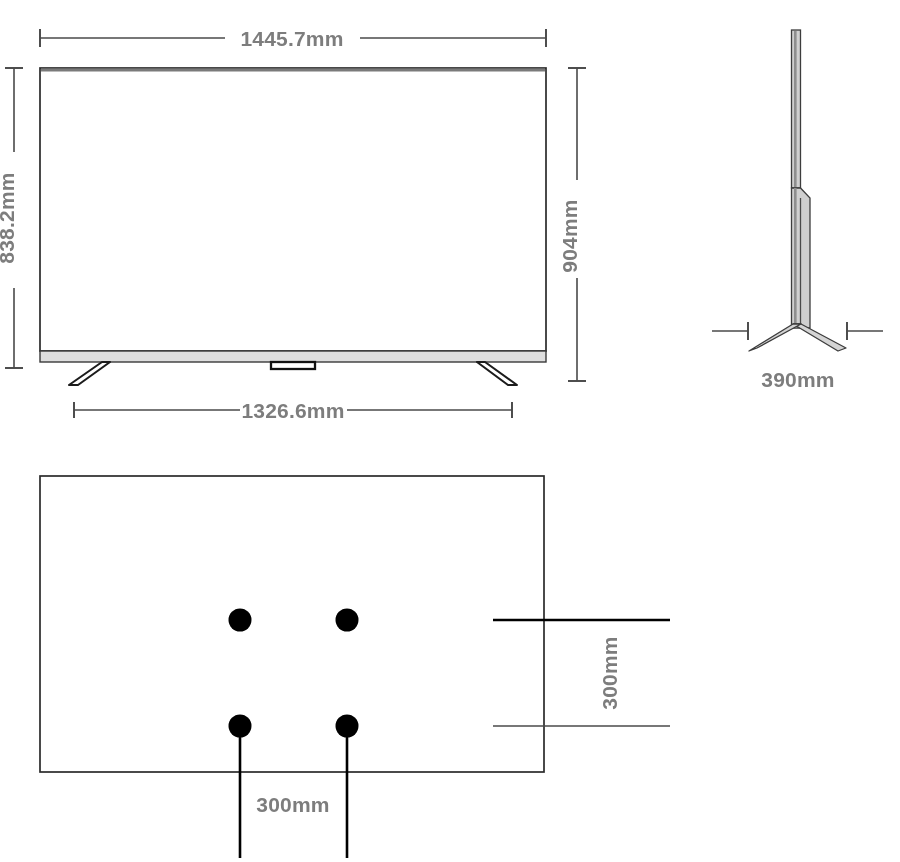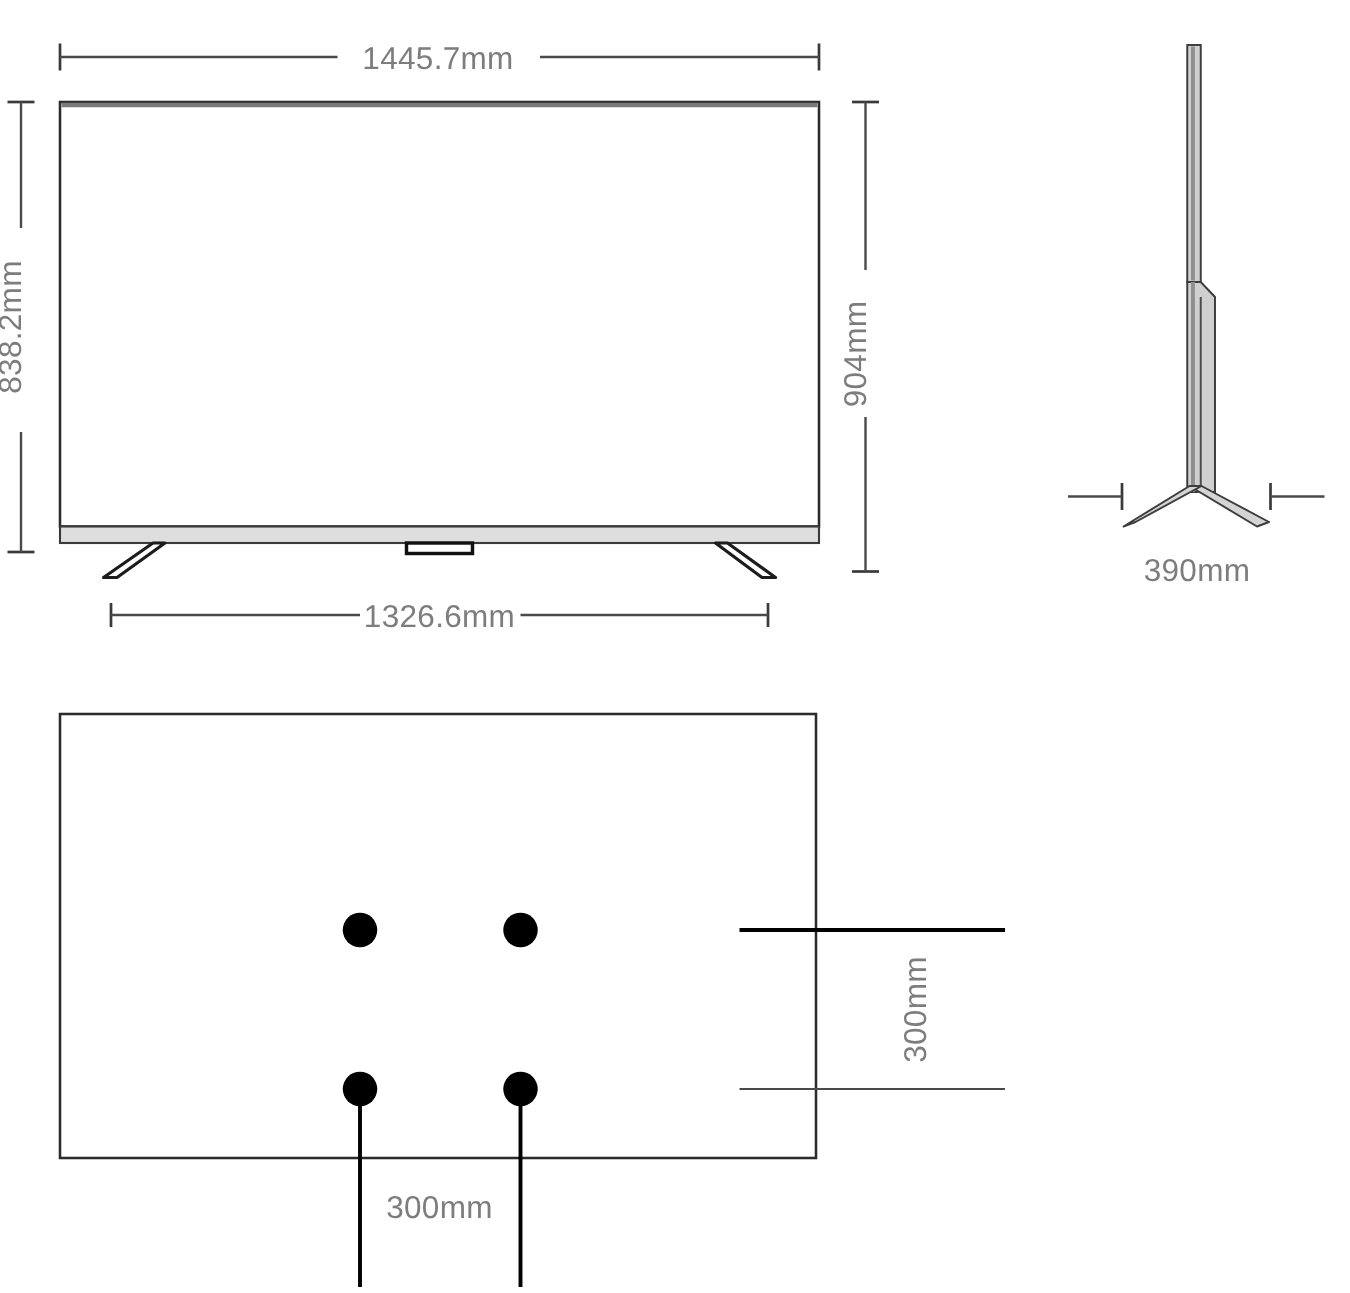--- a/index.html
+++ b/index.html
@@ -12,20 +12,21 @@
     width: 900px;
     height: 862px;
     font-family: "Liberation Sans", sans-serif;
     overflow: hidden;
   }
   #diagram-root {
     position: relative;
     width: 800px;
     height: 862px;
     background: #ffffff;
+    font-weight: bold;
   }
   svg#tv-dimension-svg {
     display: block;
     width: 900px;
     height: 862px;
   }
   .dim-text {
     font-family: "Liberation Sans", sans-serif;
     font-size: 21px;
     fill: #7d7d7d;

